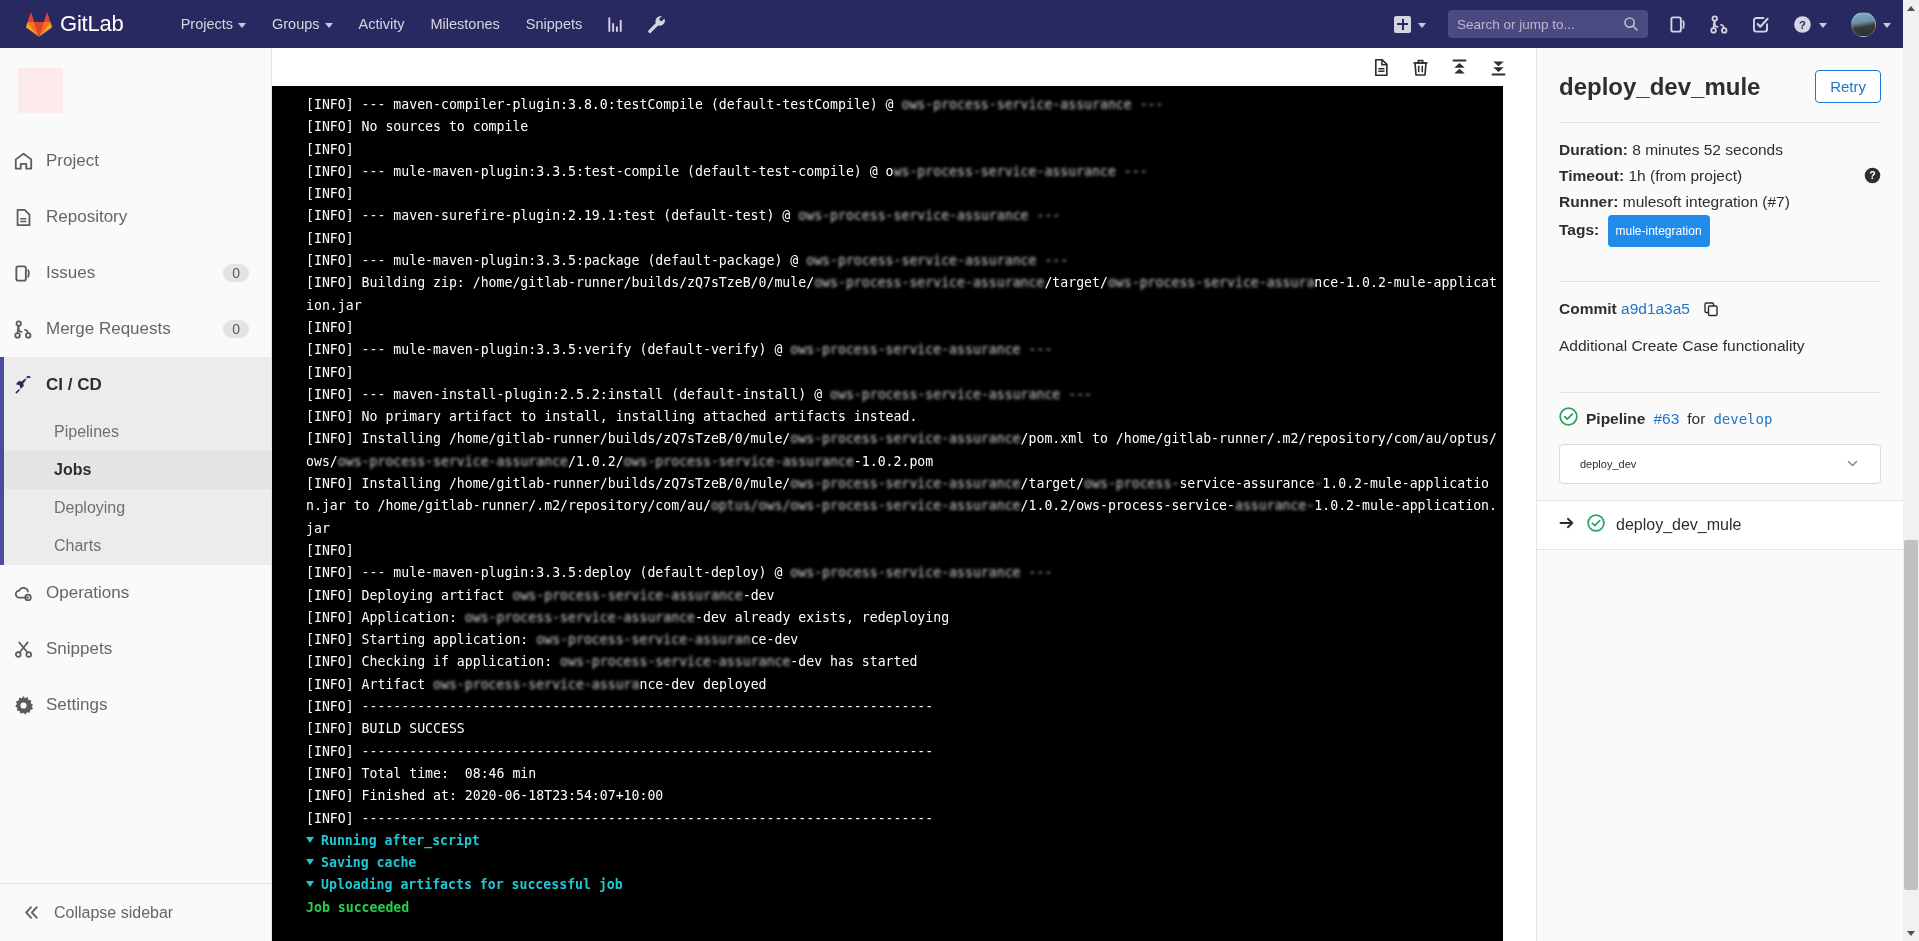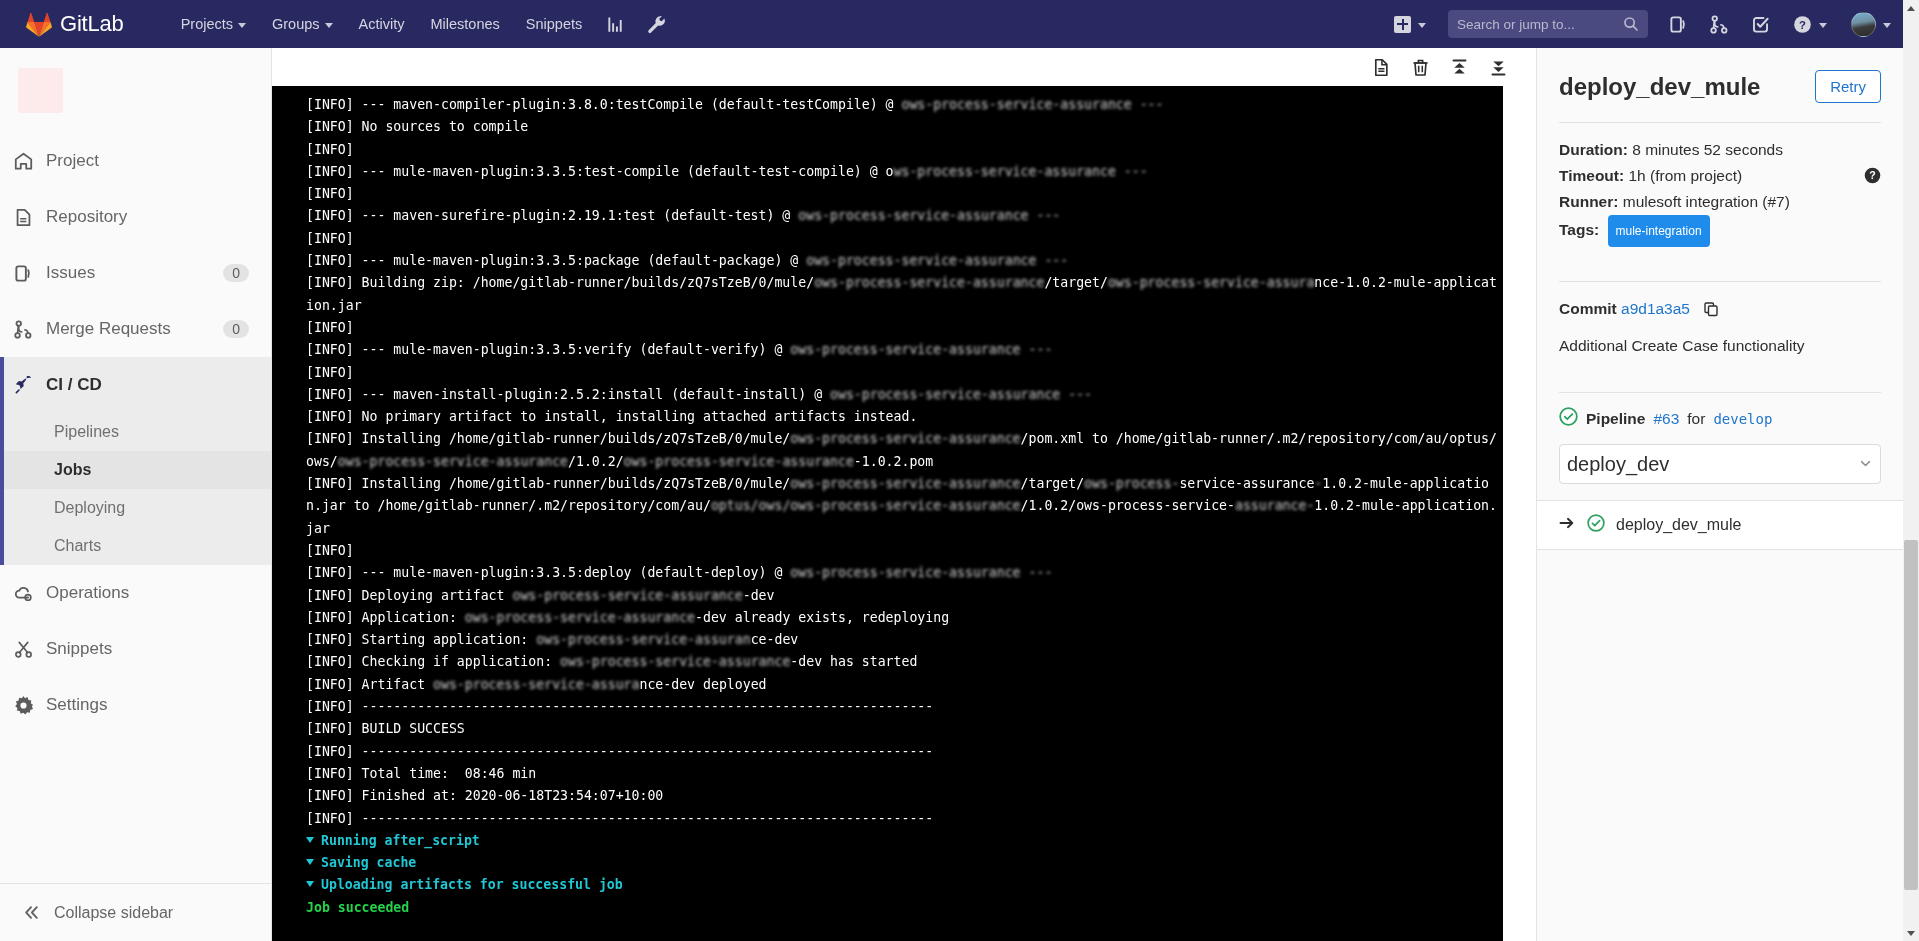--- a/index.html
+++ b/index.html
@@ -185,21 +185,21 @@
     border-radius: 4px; font-size: 12px; padding: 3px 8px;
     margin-left: 4px; cursor:pointer;
   }
   .help-ico { position:absolute; right: 0; top: 3px; cursor:pointer; }
   .copy-ico { display:inline-block; margin-left:9px; vertical-align:-3px; cursor:pointer;}
   .commit-msg { margin-top: 9px; color:#2e2e2e; line-height:24px; }
   .pipeline-row { display:flex; align-items:center; gap:8px; margin-bottom: 14px; }
   #stage-select {
     width: 100%; height: 40px; border: 1px solid #dbdbdb; border-radius: 4px;
     background: #fff; display:flex; align-items:center; justify-content:space-between;
-    padding: 0 7px; font-size: 20px; color:#2e2e2e; cursor:pointer;
+    padding: 0 20px; font-size: 11px; color:#2e2e2e; cursor:pointer;
   }
   #jobs-list { background:#fff; border-top:1px solid #e3e3e3; border-bottom:1px solid #e3e3e3; }
   .job-entry {
     display:flex; align-items:center; gap:11px;
     padding: 13px 22px; font-size: 16px; color:#2e2e2e; cursor:pointer;
   }
 
   
   #page-scroll {
     position:absolute; top:0; right:0; width:16px; height:941px;

